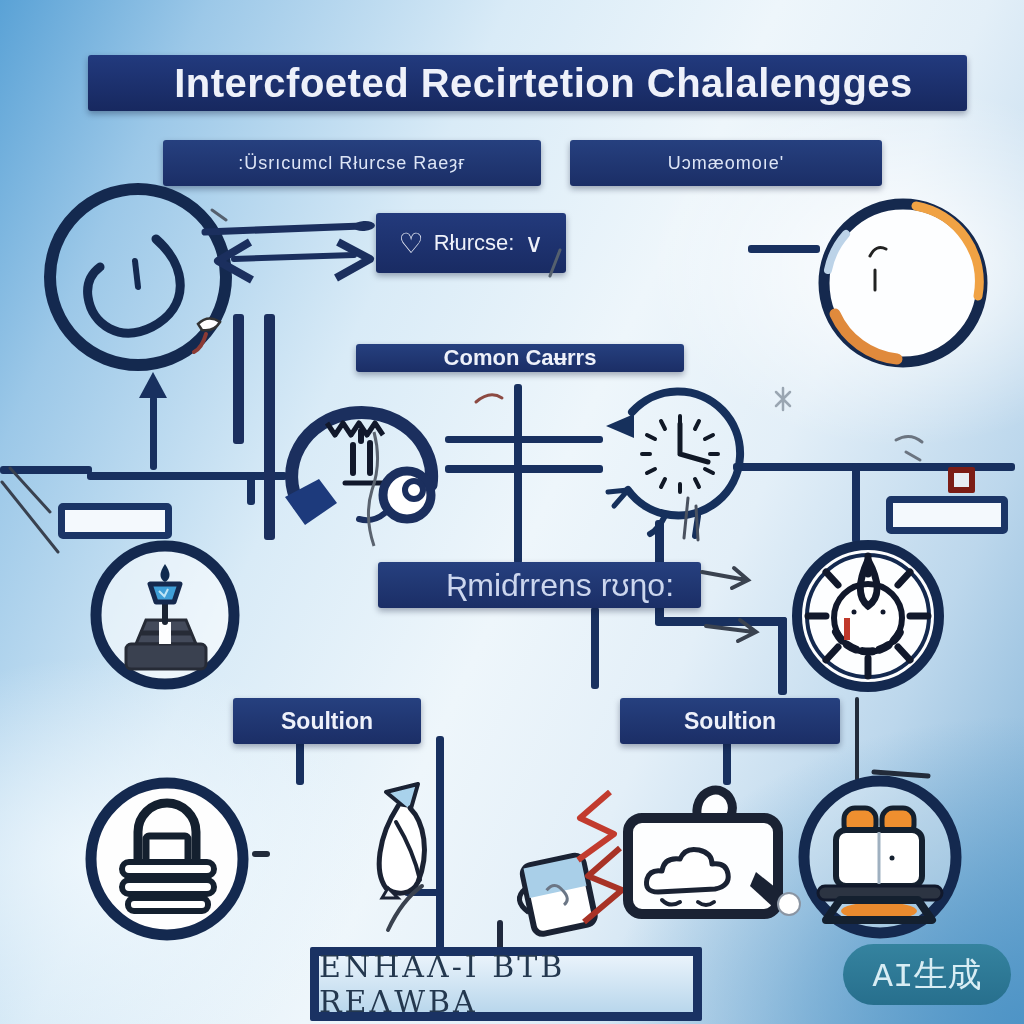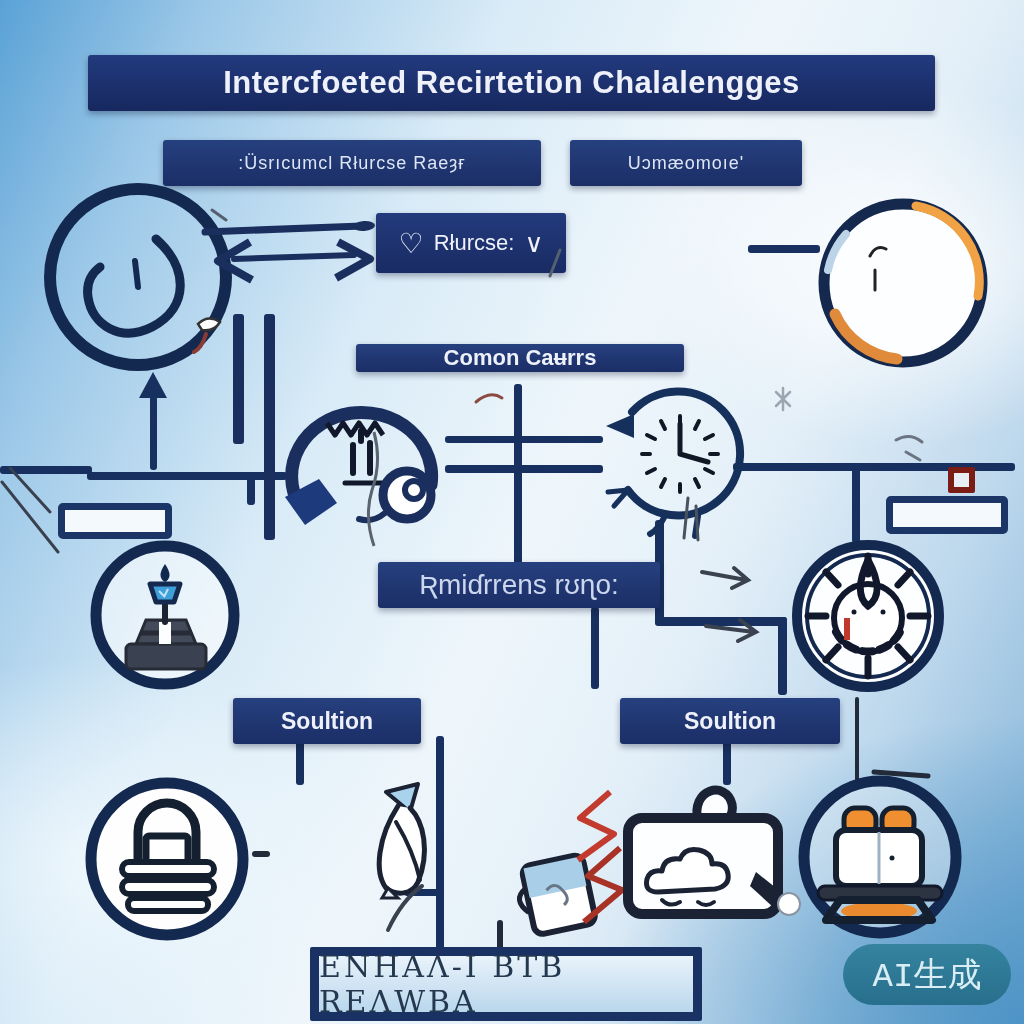--- a/index.html
+++ b/index.html
@@ -10,25 +10,25 @@
       radial-gradient(420px 300px at 88% 26%, rgba(255,255,255,.95) 0%, rgba(255,255,255,0) 60%),
       radial-gradient(480px 340px at 10% 84%, rgba(240,248,253,.9) 0%, rgba(240,248,253,0) 60%),
       radial-gradient(760px 560px at 100% 100%, #4e94c6 0%, rgba(78,148,198,0) 55%),
       linear-gradient(115deg,#5aa2d6 0%,#9cc8e8 14%,#d9ebf7 34%,#eef6fb 52%,#e3eff8 66%,#bcd7ec 82%,#79add4 100%);
   }
   .abs{position:absolute;}
   .navybox{background:linear-gradient(#26407f,#1b2e66);color:#eef1fa;display:flex;align-items:center;
     justify-content:center;border-radius:3px;box-shadow:0 3px 6px rgba(8,18,48,.35);text-align:center;}
   .lineh,.linev{background:#18305f;border-radius:3px;}
   .outbox{border:7px solid #1b3566;background:#f4f9fd;border-radius:5px;box-sizing:border-box;}
-  .title{font-size:31px;font-weight:bold;letter-spacing:.5px;background:linear-gradient(#223a7e,#17285f);}
+  .title{font-size:40px;font-weight:bold;letter-spacing:.5px;background:linear-gradient(#223a7e,#17285f);padding-left:32px;}
   .sub{font-size:18px;letter-spacing:1px;color:#dde5f6;}
   .impact{font-size:22px;gap:10px;background:linear-gradient(#233a7c,#192b63);}
   .nodehead{font-size:22px;font-weight:bold;}
-  .members{font-size:28px;color:#ccd6ee;}
+  .members{font-size:32px;color:#ccd6ee;padding-left:41px;}
   .sol{font-size:23px;font-weight:bold;margin-top:11px;}
   .bottombanner{border:9px solid #1a3263;background:linear-gradient(#e9f3fb,#b9d7ec);
     color:#24384f;font-family:"DejaVu Serif",serif;font-size:30px;letter-spacing:3px;
     display:flex;align-items:center;justify-content:center;box-sizing:border-box;border-radius:2px;}
   .watermark{background:linear-gradient(#35839f,#276f8d);border-radius:32px;color:#d8edf4;
     font-size:34px;display:flex;align-items:center;justify-content:center;font-family:Liberation Mono, monospace;}
   .redsq{border:6px solid #7c1d15;background:rgba(255,250,248,.6);box-sizing:border-box;border-radius:2px;}
   svg{display:block;}
 </style>
 </head>
@@ -67,21 +67,21 @@
   <div class="abs redsq" style="left:948px;top:467px;width:27px;height:26px"></div>
 
   <div class="abs navybox title" style="left:88px;top:55px;width:847px;height:56px">
     <span>Intercfoeted Recirtetion Chalalengges</span>
   </div>
 
   <div class="abs navybox sub" style="left:163px;top:140px;width:378px;height:46px">
     <span>:Üsrıcumcl Rłurcse Raeȝғ</span>
   </div>
 
-  <div class="abs navybox sub" style="left:570px;top:140px;width:232px;height:46px">
+  <div class="abs navybox sub" style="left:570px;top:140px;width:312px;height:46px">
     <span>Uɔmæomoıe'</span>
   </div>
 
   <div class="abs navybox impact" style="left:376px;top:213px;width:190px;height:60px">
     <span style="font-size:28px">♡</span>
     <span>Rłurcse:</span>
     <span style="font-size:26px">∨</span>
   </div>
 
   <div class="abs navybox nodehead" style="left:356px;top:344px;width:328px;height:28px">

